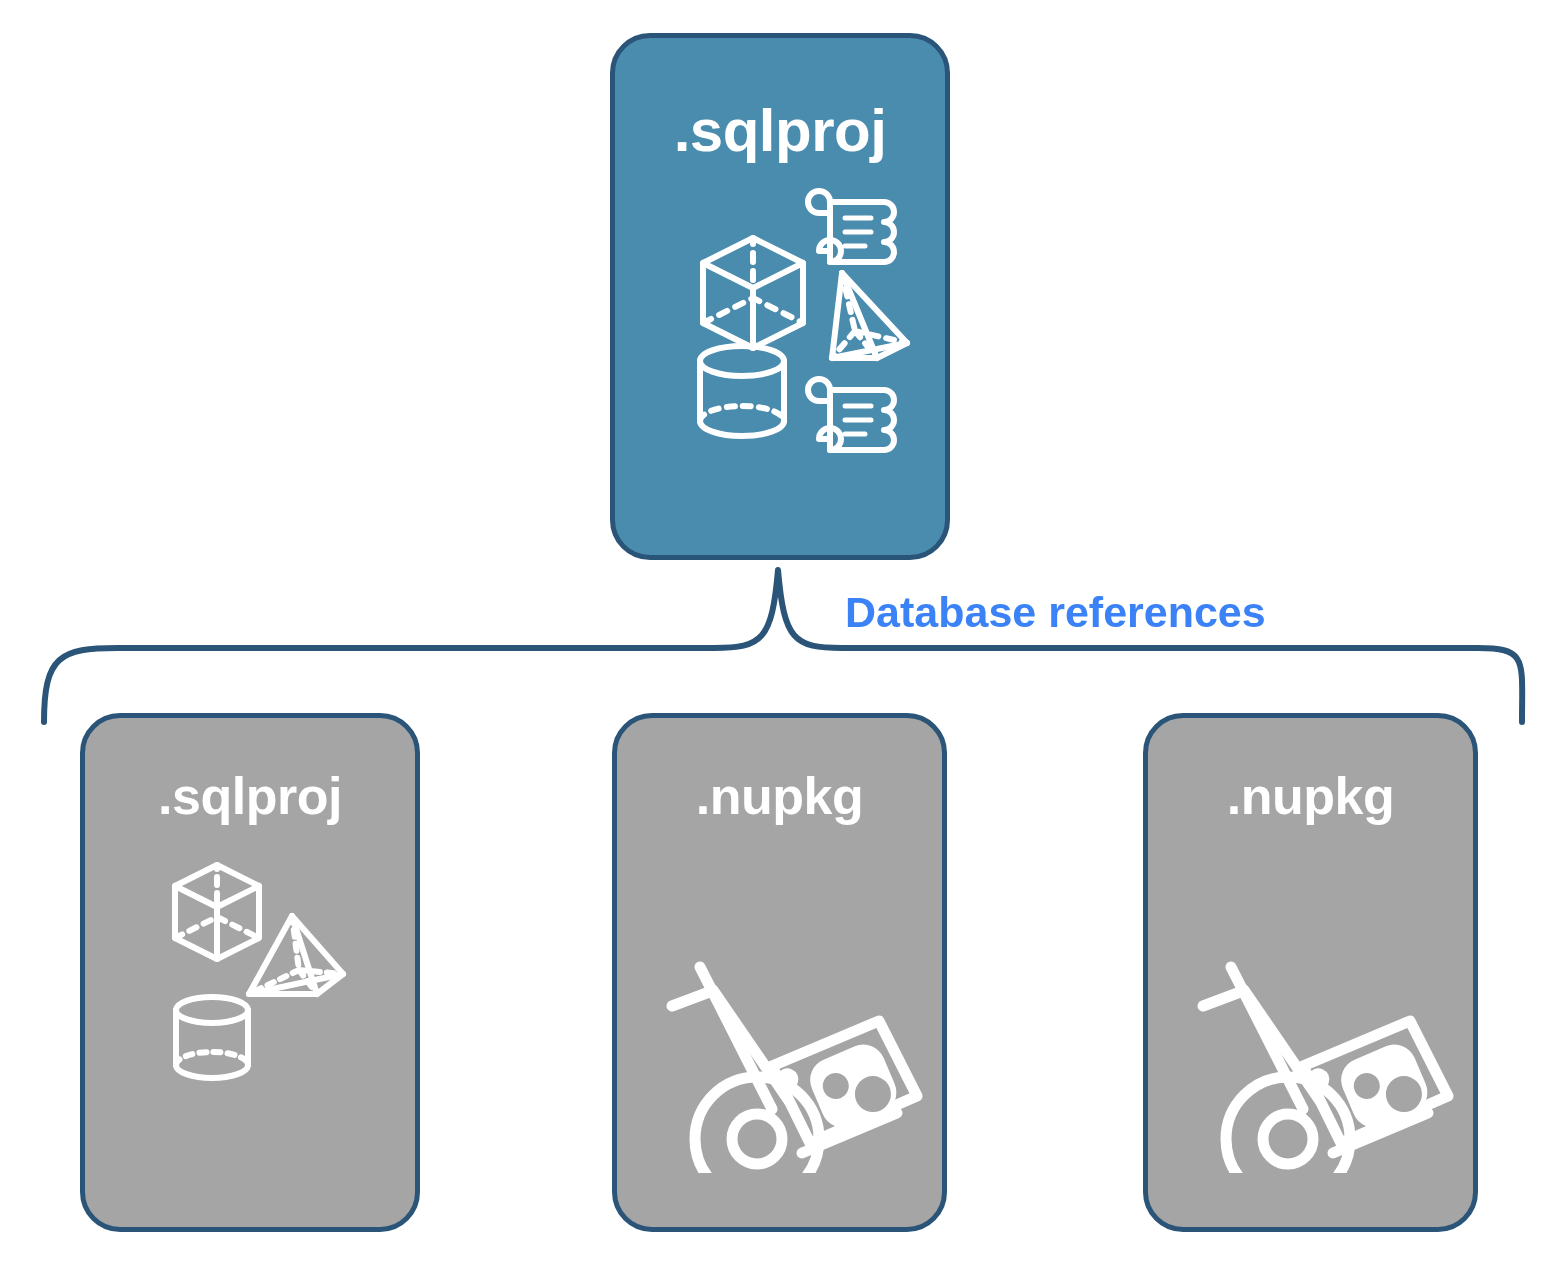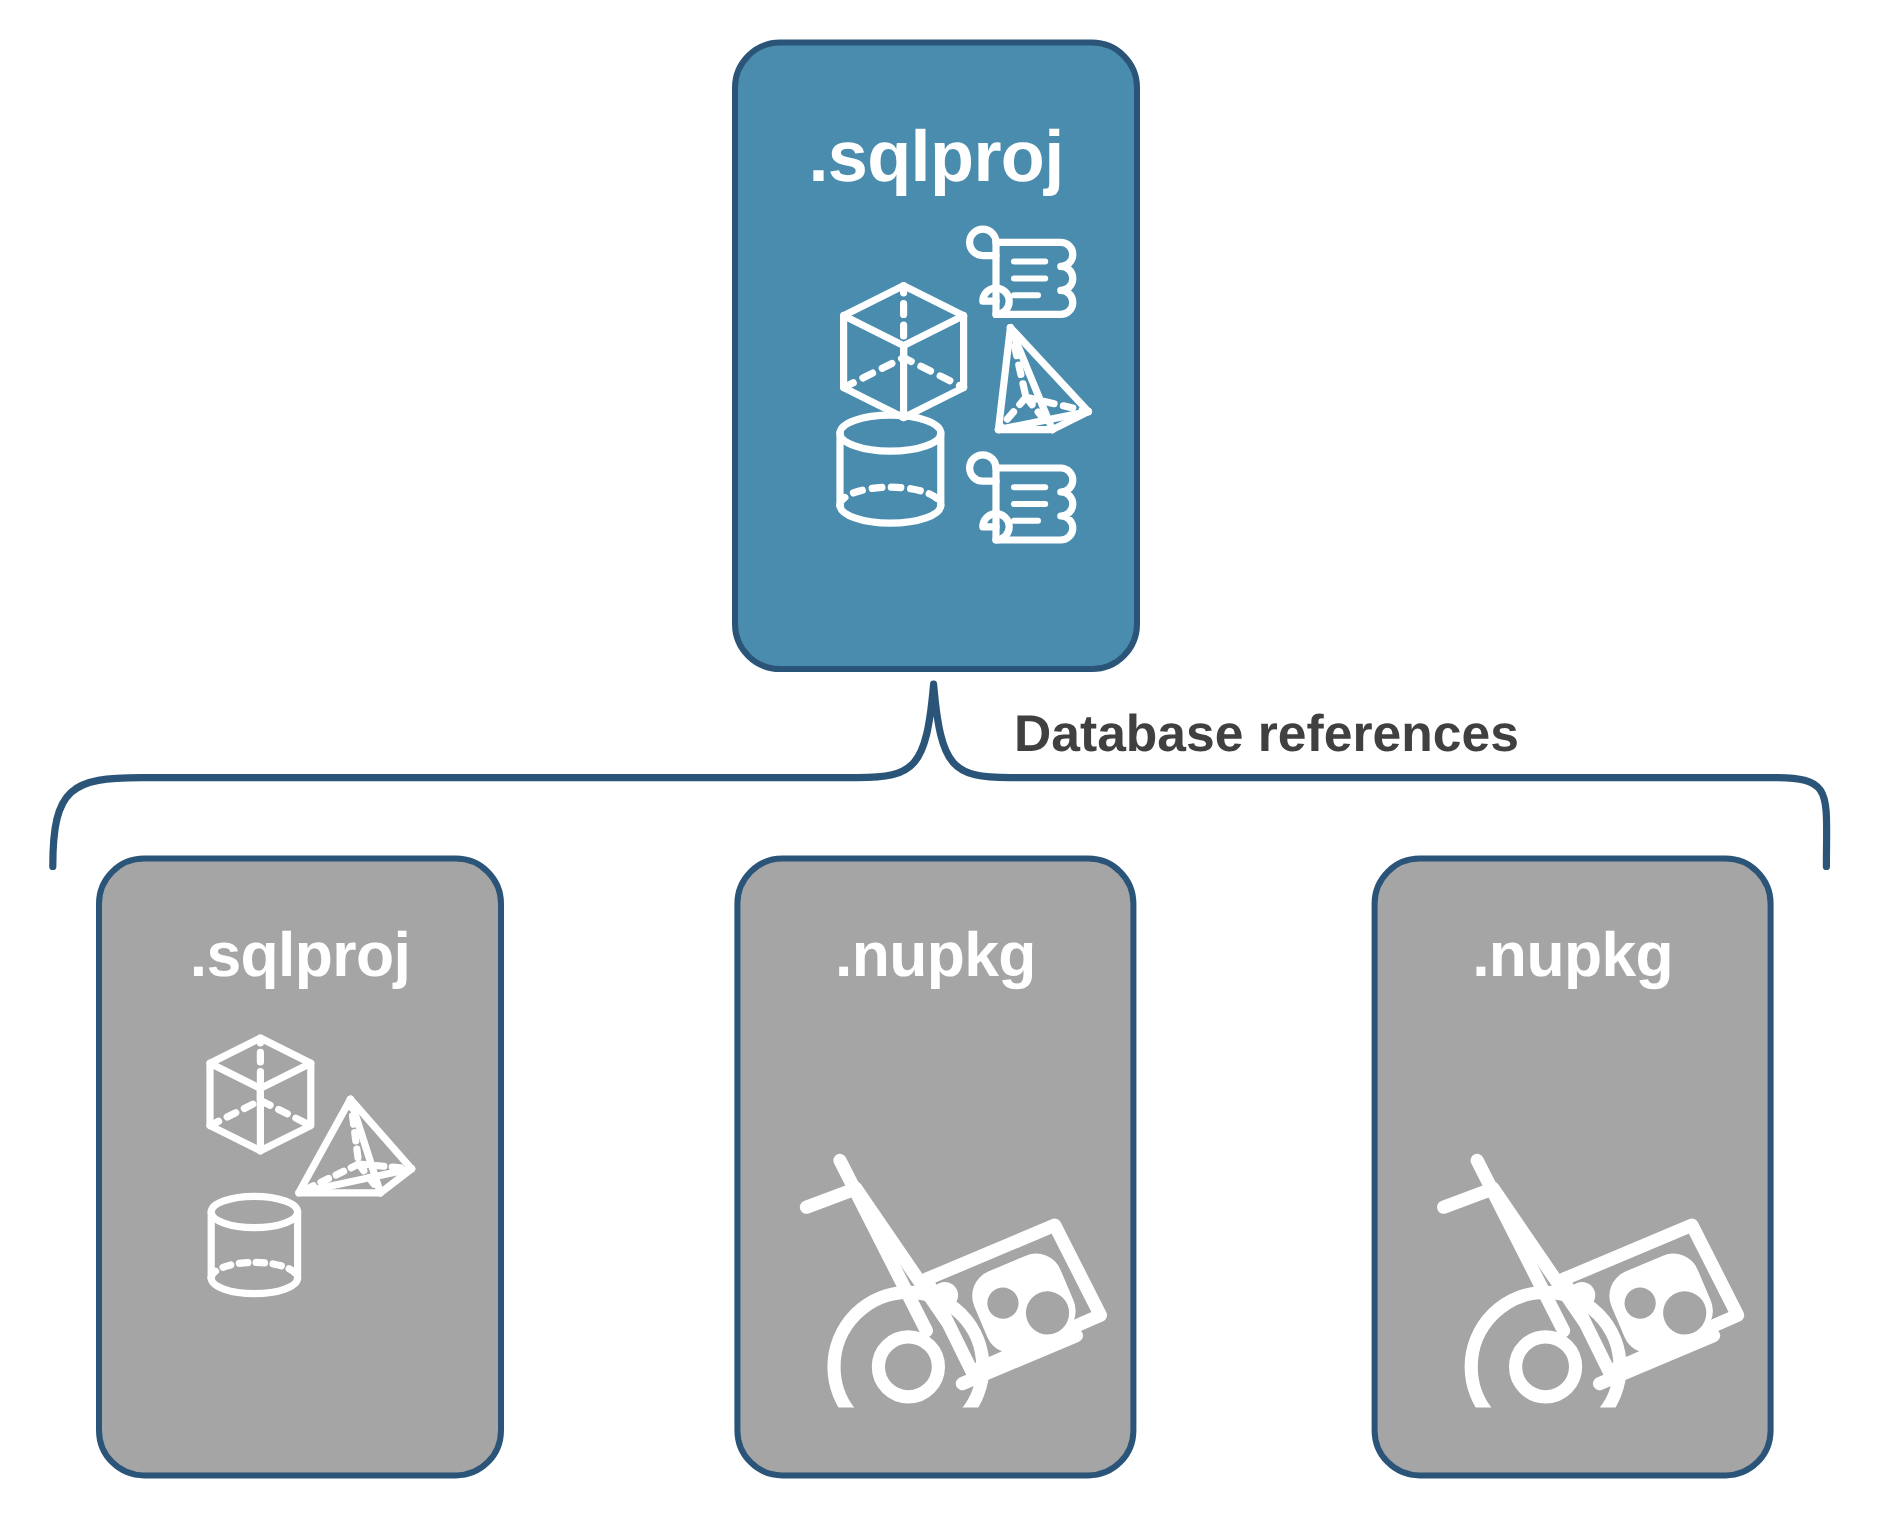--- a/index.html
+++ b/index.html
@@ -43,21 +43,21 @@
     left: 0; right: 0;
   }
   .brace-layer {
     position: absolute;
     top: 0; left: 0;
     width: 1566px; height: 1274px;
     pointer-events: none;
   }
   .edge-label {
     position: absolute;
-    color: #404040;
+    color: #3b82f6;
     font-weight: bold;
     white-space: nowrap;
     user-select: none;
   }
 </style>
 </head>
 <body>
 
 <div id="diagram">
 

